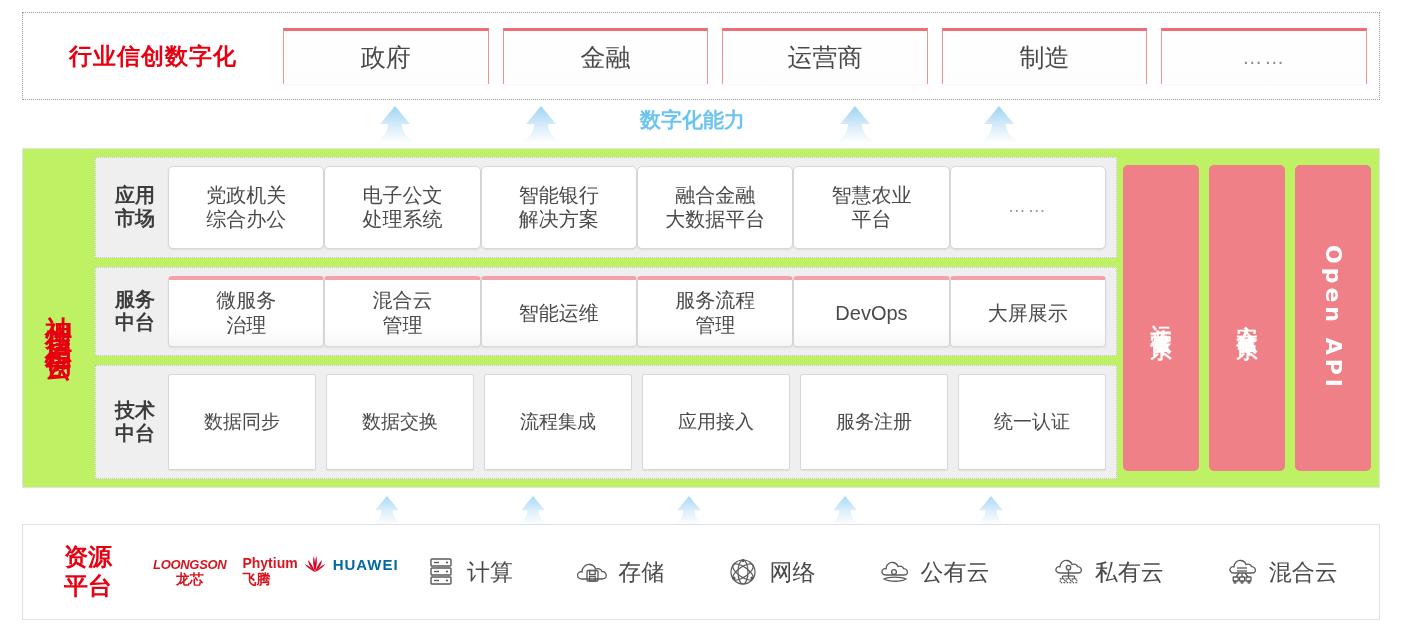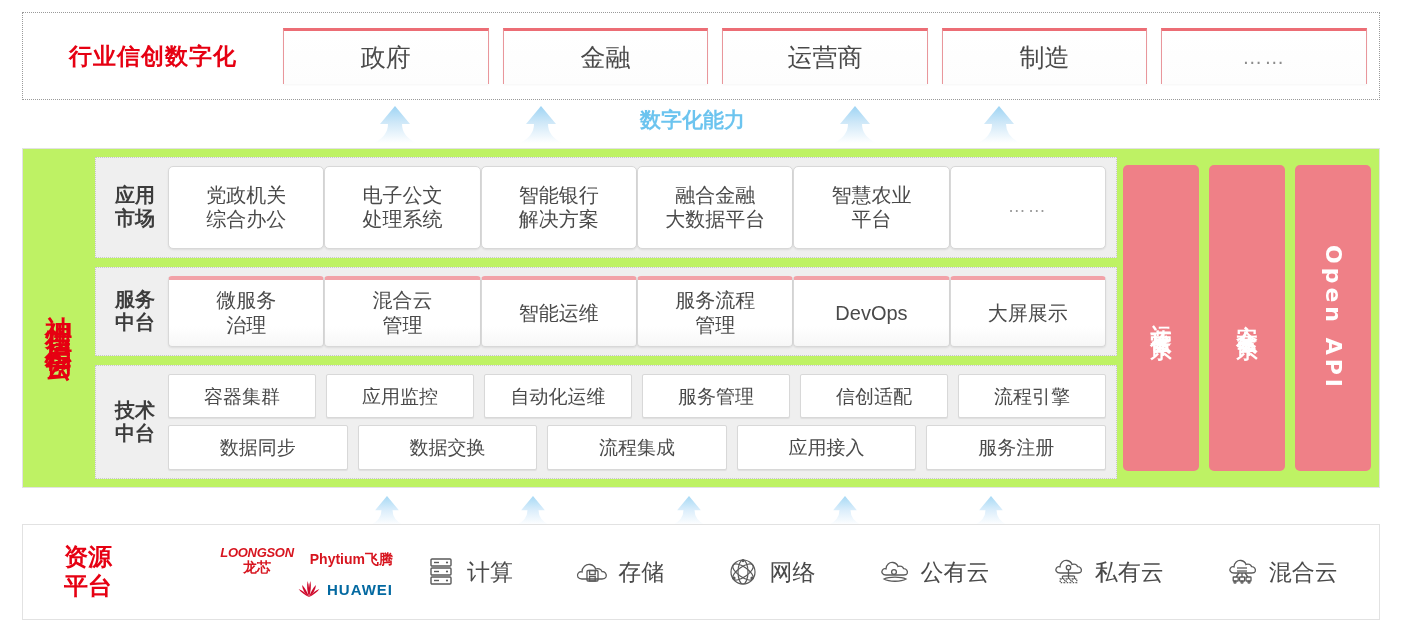--- a/index.html
+++ b/index.html
@@ -125,21 +125,21 @@
     position: absolute; left: 22px; top: 524px; width: 1358px; height: 96px;
     border: 1px solid #e2e2e2; background: #fff;
     display: flex; align-items: center;
   }
   .resource-title {
     width: 130px; text-align: center;
     color: #e60012; font-size: 24px; font-weight: bold; line-height: 1.2;
     font-family: "DejaVu Sans", "Liberation Sans", sans-serif;
   }
   .vendor-logos {
-    width: 240px; display: flex; flex-direction: column; align-items: flex-end; gap: 6px;
+    width: 240px; display: flex; align-items: flex-start; gap: 6px;
   }
   .vendor-row { display: flex; align-items: center; gap: 16px; }
   .logo-loongson { display: flex; flex-direction: column; align-items: center; line-height: 1; }
   .logo-loongson .en {
     color: #d7151f; font-size: 13px; font-weight: bold; font-style: italic;
     letter-spacing: -0.3px; font-family: "Liberation Sans", sans-serif;
   }
   .logo-loongson .cn { color: #d7151f; font-size: 14px; font-weight: bold; margin-top:1px; }
   .logo-phytium {
     color: #d7151f; font-size: 14px; font-weight: bold;
@@ -296,33 +296,26 @@
           </div>
         </div>
 
         <div class="layer tech">
           <div class="layer-label">
             <div>技术</div>
             <div>中台</div>
           </div>
           <div class="layer-items two-rows">
             <div class="row-items">
-              <div class="card tech">容器集群</div>
-              <div class="card tech">应用监控</div>
-              <div class="card tech">自动化运维</div>
-              <div class="card tech">服务管理</div>
-              <div class="card tech">信创适配</div>
-              <div class="card tech">流程引擎</div>
-            </div>
-            <div class="row-items">
               <div class="card tech">数据同步</div>
               <div class="card tech">数据交换</div>
               <div class="card tech">流程集成</div>
               <div class="card tech">应用接入</div>
               <div class="card tech">服务注册</div>
+              <div class="card tech">统一认证</div>
             </div>
           </div>
         </div>
 
       </div>
 
       <div class="pillars">
         <div class="pillar">
           <span>运营体系</span>
         </div>

